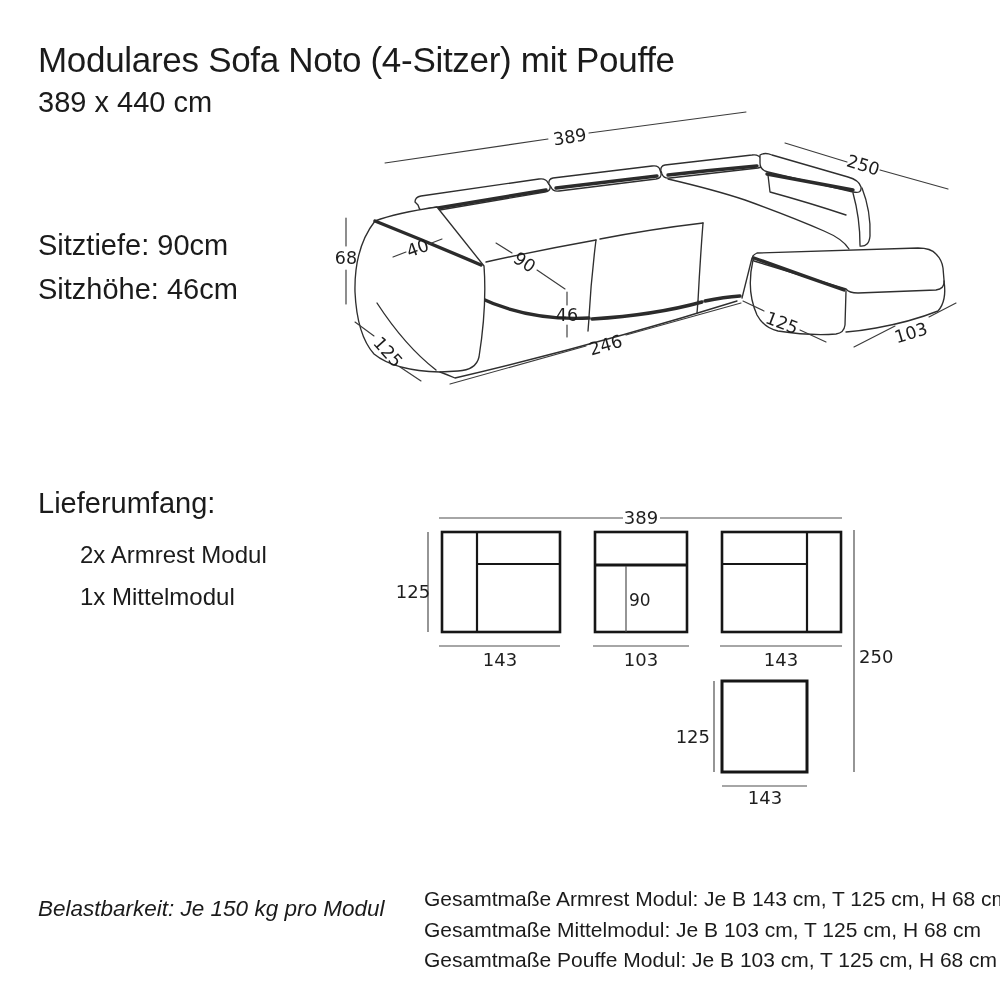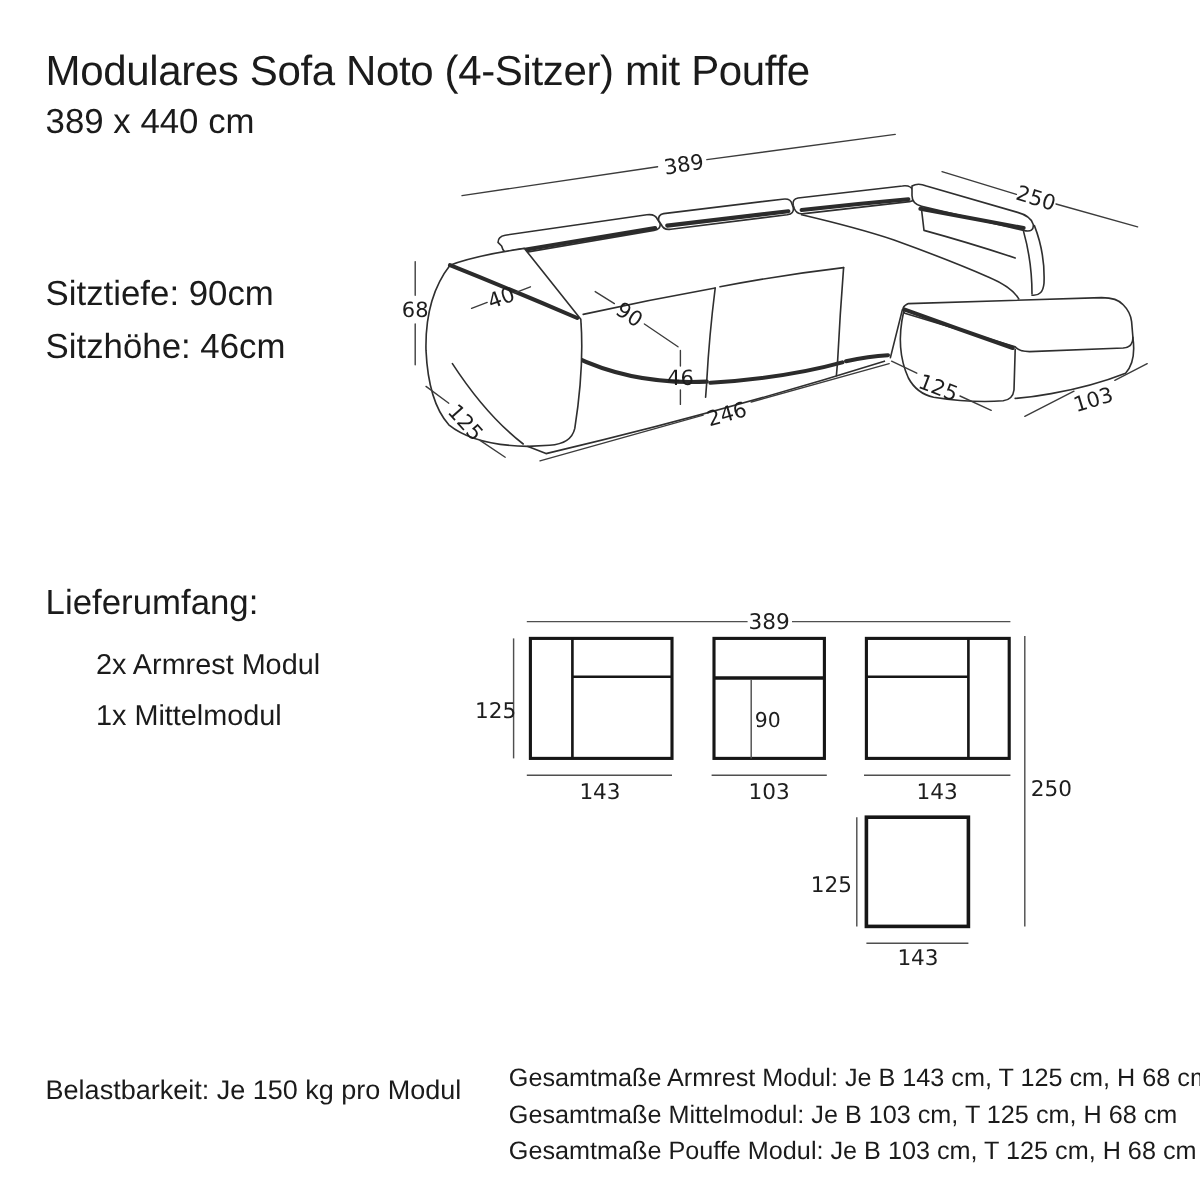--- a/index.html
+++ b/index.html
@@ -7,21 +7,21 @@
     width:1000px;height:1000px;position:relative;background:#ffffff;
     font-family:"Liberation Sans","DejaVu Sans",sans-serif;color:#1b1b1b;
     overflow:hidden;
   }
   .abs{position:absolute;}
   .title{left:38px;top:40px;font-size:35px;font-weight:normal;letter-spacing:-0.3px;white-space:nowrap;}
   .subtitle{left:38px;top:86px;font-size:29px;white-space:nowrap;}
   .specs{left:38px;top:223px;font-size:29px;line-height:44px;white-space:nowrap;}
   .delivery-head{left:38px;top:487px;font-size:29px;font-weight:normal;white-space:nowrap;}
   .delivery-list{left:48px;top:534px;font-size:24px;line-height:42px;white-space:nowrap;margin-left:32px;}
-  .footer-left{left:38px;top:893px;font-size:22.5px;line-height:31px;white-space:nowrap;}
+  .footer-left{left:38px;top:893px;font-size:22.5px;line-height:31px;white-space:nowrap;font-style:italic;}
   .footer-right{left:424px;top:884px;font-size:21px;line-height:30.5px;white-space:nowrap;}
   svg{position:absolute;overflow:visible;}
   .ln{stroke:#2f2f2f;stroke-width:1.35;fill:none;stroke-linecap:round;stroke-linejoin:round;}
   .blk{stroke:#2f2f2f;stroke-width:1.35;fill:#ffffff;stroke-linejoin:round;}
   .acc{stroke:#2b2b2b;stroke-width:3.4;fill:none;stroke-linecap:round;}
   .dim{stroke:#3c3c3c;stroke-width:1.15;fill:none;stroke-linecap:round;}
   .dimtxt{font-family:"DejaVu Sans","Liberation Sans",sans-serif;font-size:17.5px;fill:#1d1d1d;text-anchor:middle;}
   .sdim{stroke:#4f4f4f;stroke-width:1.2;fill:none;}
   .srect{stroke:#161616;fill:none;}
   .stxt{font-family:"DejaVu Sans","Liberation Sans",sans-serif;font-size:18px;fill:#1e1e1e;text-anchor:middle;}

